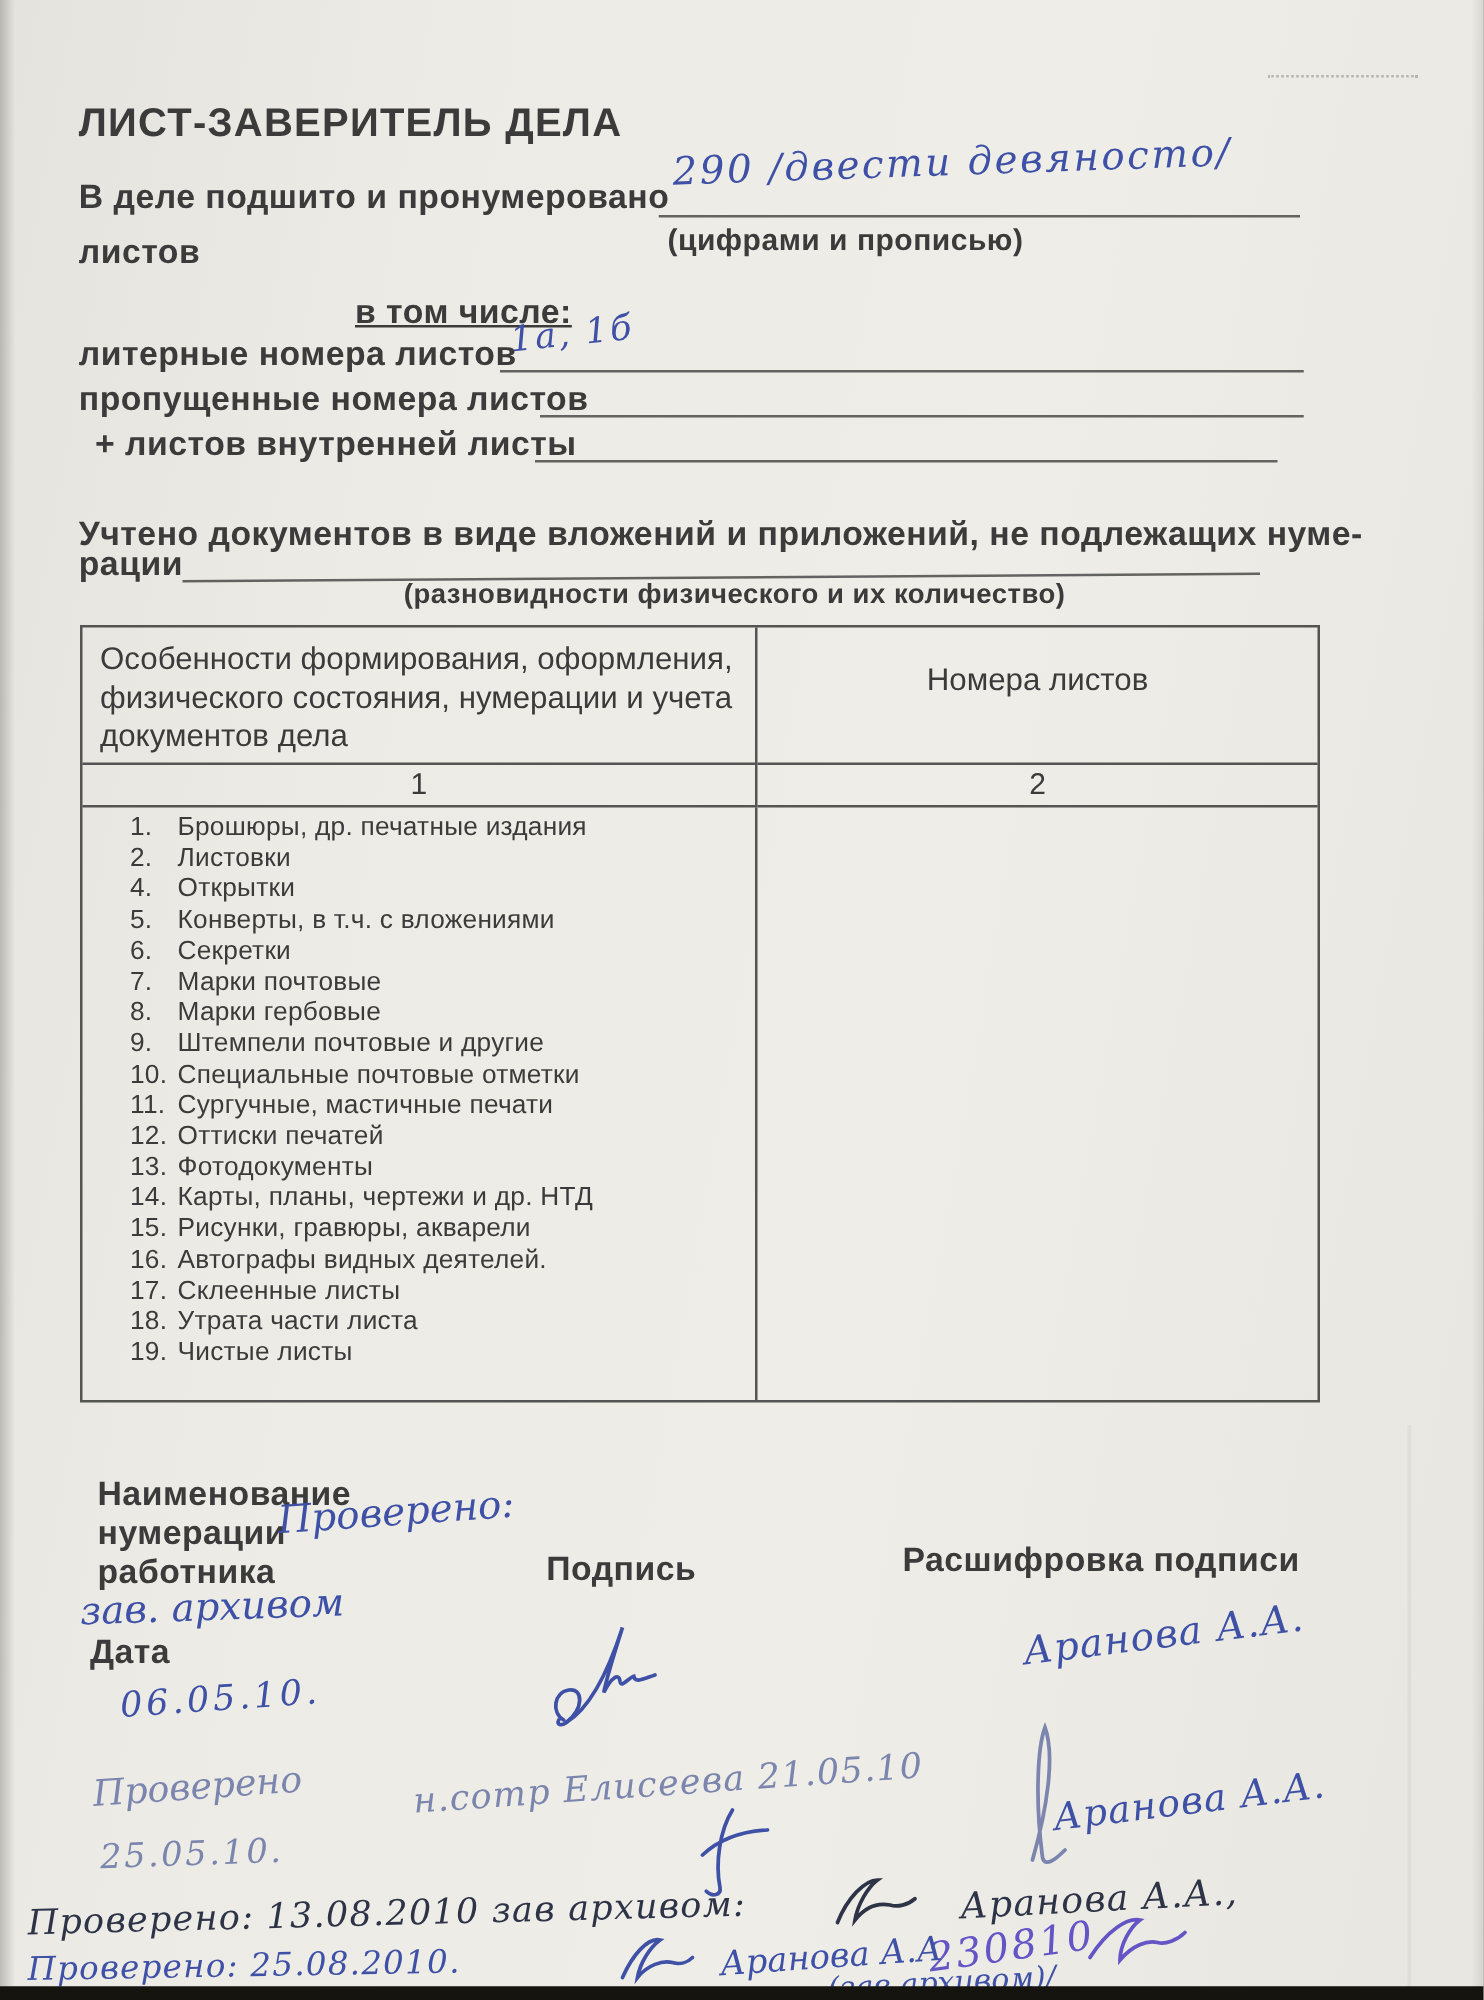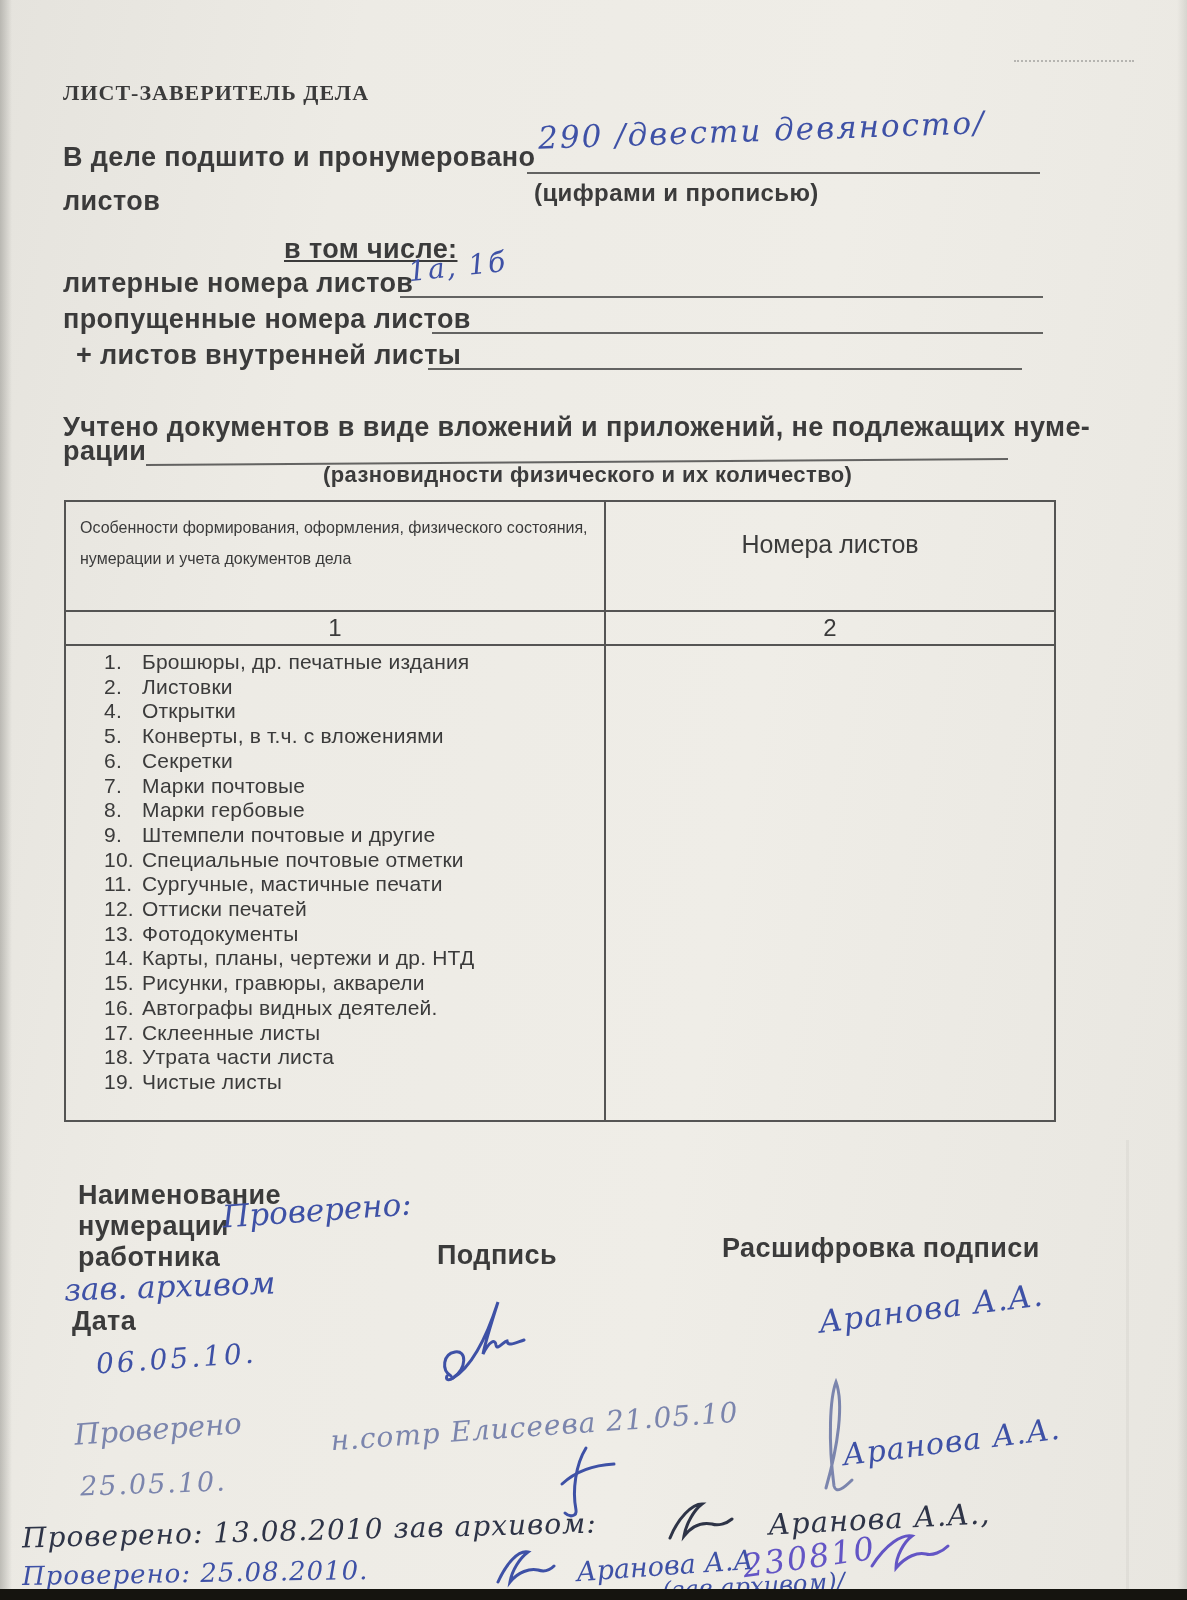--- a/index.html
+++ b/index.html
@@ -11,21 +11,21 @@
   .edge-left{position:absolute;left:0;top:0;width:12px;height:1600px;
     background:linear-gradient(90deg,rgba(70,70,65,.28),rgba(70,70,65,0));}
   .edge-right{position:absolute;right:0;top:0;width:10px;height:1600px;
     background:linear-gradient(270deg,rgba(70,70,65,.12),rgba(70,70,65,0));}
   .crease{position:absolute;left:1126px;top:1140px;width:3px;height:460px;background:rgba(60,60,55,.05);}
   .bottom-band{position:absolute;left:0;top:1589px;width:1187px;height:11px;background:#15140f;}
   .artifact-dots{position:absolute;left:1014px;top:60px;width:120px;border-top:2px dotted rgba(80,80,80,.35);}
 
   
   .pr{position:absolute;color:#3b3b3b;white-space:nowrap;letter-spacing:.4px;font-weight:bold;}
-  .t29{font-size:22px;font-weight:bold;letter-spacing:1px;font-family:Liberation Serif, serif;}
+  .t29{font-size:32px;font-weight:bold;letter-spacing:1px;}
   .t27{font-size:27px;}
   .t24{font-size:24px;}
   .t22{font-size:22px;}
   .u{text-decoration:underline;}
   .line{position:absolute;height:0;border-bottom:2px solid rgba(60,60,60,.78);}
 
   
   .hw{position:absolute;font-family:"DejaVu Serif",serif;font-style:italic;white-space:nowrap;}
   .ink1{color:#3e51a6;}
   .ink1l{color:#7b85ad;}
@@ -56,21 +56,21 @@
   .c-acc-blank{left:146px;top:461px;width:862px;transform:rotate(-.4deg);}
   .c-acc-hint{left:323px;top:462px;}
 
   
   .ftable{position:absolute;left:64px;top:500px;width:988px;height:618px;
     border:2px solid rgba(58,58,58,.85);display:grid;
     grid-template-columns:540px 1fr;grid-template-rows:110px 34px 1fr;}
   .tc{border-right:2px solid rgba(58,58,58,.85);border-bottom:2px solid rgba(58,58,58,.85);color:#3b3b3b;}
   .tc.last-col{border-right:none;}
   .tc.last-row{border-bottom:none;}
-  .th-left{font-size:16px;line-height:31px;padding:10px 14px 0 14px;white-space:normal;}
+  .th-left{font-size:25px;line-height:31px;padding:10px 14px 0 14px;white-space:normal;}
   .th-right{font-size:25px;text-align:center;padding-top:28px;}
   .tidx{font-size:24px;text-align:center;line-height:32px;}
   .tbody-left{padding:4px 0 0 38px;font-size:21px;line-height:24.7px;letter-spacing:.2px;}
   .t-num{display:inline-block;width:38px;}
   .tbody-right{}
 
   
   .c-name1{left:78px;top:1180px;}
   .c-name2{left:78px;top:1211px;}
   .c-name3{left:78px;top:1242px;}

